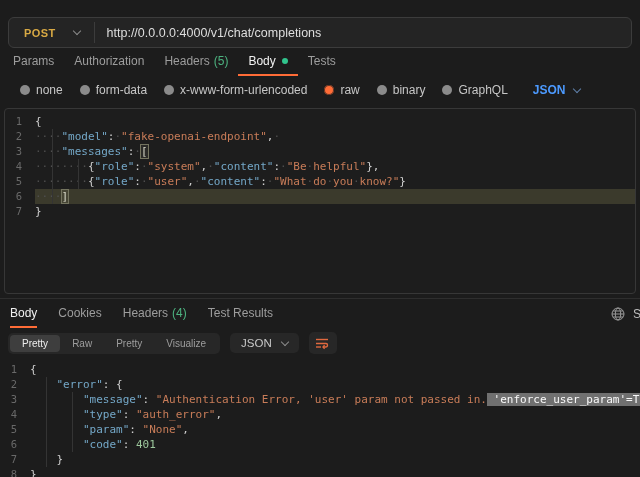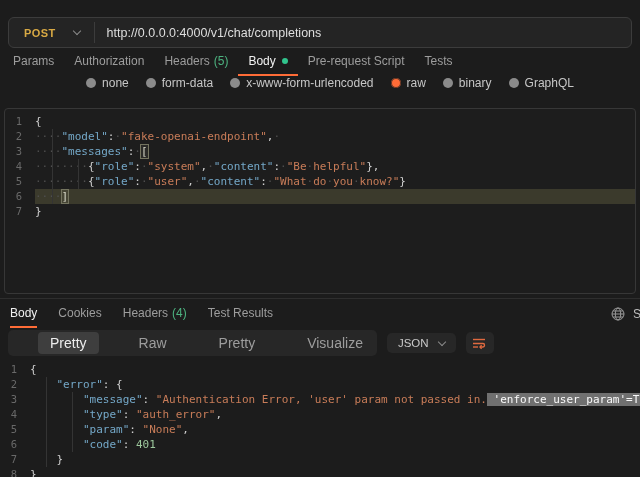--- a/index.html
+++ b/index.html
@@ -23,21 +23,21 @@
   .url-divider { width:1px; background:#3c3c3c; margin:4px 0; }
   .url-text { display:flex; align-items:center; padding-left:12px; font-size:12.5px; color:#dedede; flex:1; }
   
   .tabs-row { display:flex; align-items:stretch; height:28px; padding-left:3px; }
   .tab { display:flex; align-items:center; padding:0 10px; font-size:12px; color:#9d9d9d;
          cursor:pointer; border-bottom:2px solid transparent; }
   .tab.active { color:#f0f0f0; border-bottom-color:#ff6c37; }
   .tab .badge { color:#4db380; margin-left:4px; }
   .tab-dot { width:6px; height:6px; border-radius:50%; background:#31c48d; margin-left:6px; }
   
-  .radio-row { display:flex; align-items:center; height:28px; padding-left:20px; gap:17px;flex-direction:column; }
+  .radio-row { display:flex; align-items:center; height:28px; padding-left:20px; gap:17px; }
   .radio-item { display:flex; align-items:center; gap:6px; font-size:12px; color:#c7c7c7; cursor:pointer; }
   .radio-dot { width:10px; height:10px; border-radius:50%; background:#8b8b8b; }
   .radio-item.selected .radio-dot { background:#ff6c37; box-shadow:0 0 0 1px #5a3325 inset; }
   .lang-select { display:flex; align-items:center; gap:8px; color:#4c9aff; font-size:12px;
                  font-weight:bold; margin-left:8px; cursor:pointer; }
   .lang-select .chev { border-color:#5f7fa8; }
   
   .editor-box {
     position:relative; margin:4px 4px 0 4px; height:186px;
     border:1px solid #373737; border-radius:4px; padding-top:5px; overflow:hidden; background:#1d1d1d;
@@ -62,21 +62,21 @@
   .rtab { display:flex; align-items:center; margin-right:21px; font-size:12px; color:#9d9d9d;
           cursor:pointer; border-bottom:2px solid transparent; }
   .rtab.active { color:#f0f0f0; border-bottom-color:#ff6c37; }
   .rtab .badge { color:#4db380; margin-left:4px; }
   .resp-right { position:absolute; right:0; top:0; height:100%; display:flex; align-items:center; }
   .globe-btn { margin-right:8px; cursor:pointer; display:flex; align-items:center; }
   .status-clip { width:7px; overflow:hidden; color:#bdbdbd; font-size:12px; white-space:nowrap; }
   
   .resp-toolbar { display:flex; align-items:center; gap:10px; padding:4px 8px; height:30px; }
   .seg { display:flex; background:#272727; border-radius:5px; padding:2px; }
-  .seg-item { padding:3px 12px; font-size:14px; color:#9d9d9d; border-radius:4px; cursor:pointer;margin-left:28px; }
+  .seg-item { padding:3px 12px; font-size:10px; color:#9d9d9d; border-radius:4px; cursor:pointer; }
   .seg-item.active { background:#3e3e3e; color:#ededed; }
   .lang-btn { display:flex; align-items:center; gap:10px; background:#272727; border-radius:5px;
               padding:4px 11px; color:#c9c9c9; font-size:11.5px; cursor:pointer; }
   .wrap-btn { background:#272727; border-radius:5px; width:28px; height:22px;
               display:flex; align-items:center; justify-content:center; cursor:pointer; }
   .resp-code { position:relative; padding-top:4px; }
 </style>
 </head>
 <body>
 
@@ -98,23 +98,20 @@
     <div class="tab">
       <span>Authorization</span>
     </div>
     <div class="tab">
       <span>Headers</span>
       <span class="badge">(5)</span>
     </div>
     <div class="tab active">
       <span>Body</span>
       <span class="tab-dot"></span>
-    </div>
-    <div class="tab">
-      <span>Pre-request Script</span>
     </div>
     <div class="tab">
       <span>Tests</span>
     </div>
   </div>
 
 <div class="radio-row">
   <span id="body-types" style="display:flex;gap:17px;">
       <label class="radio-item">
         <span class="radio-dot"></span>

